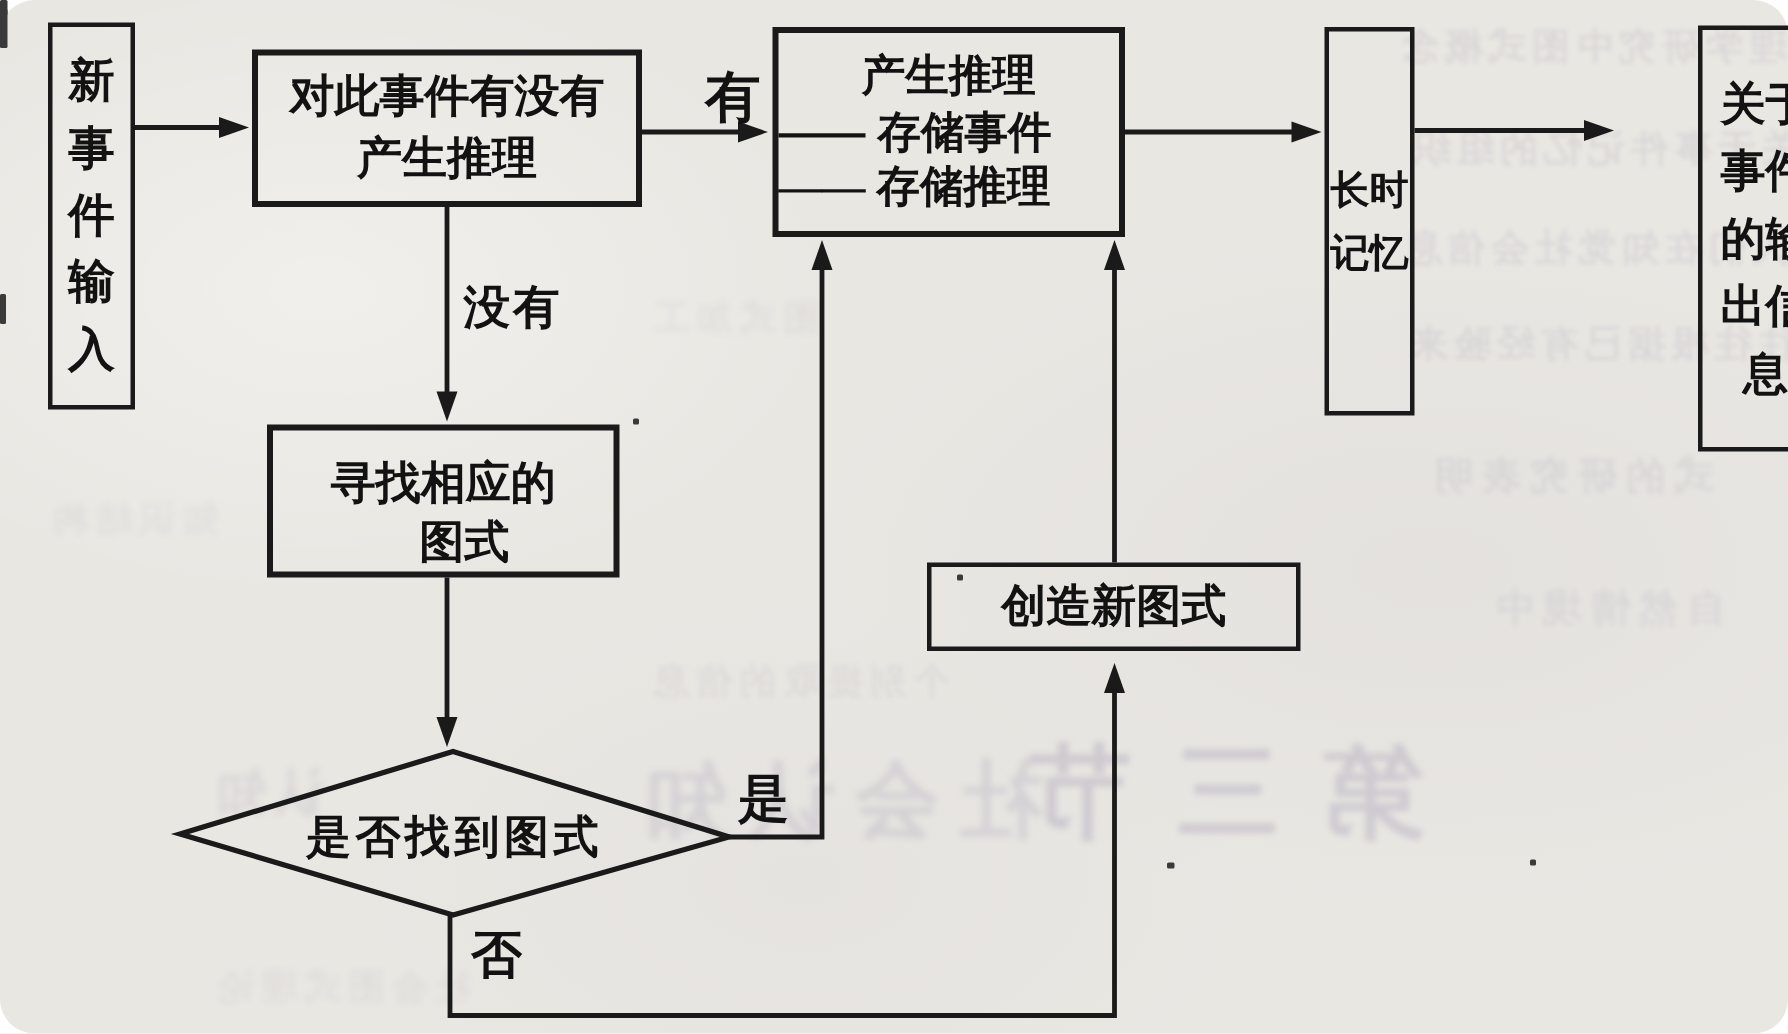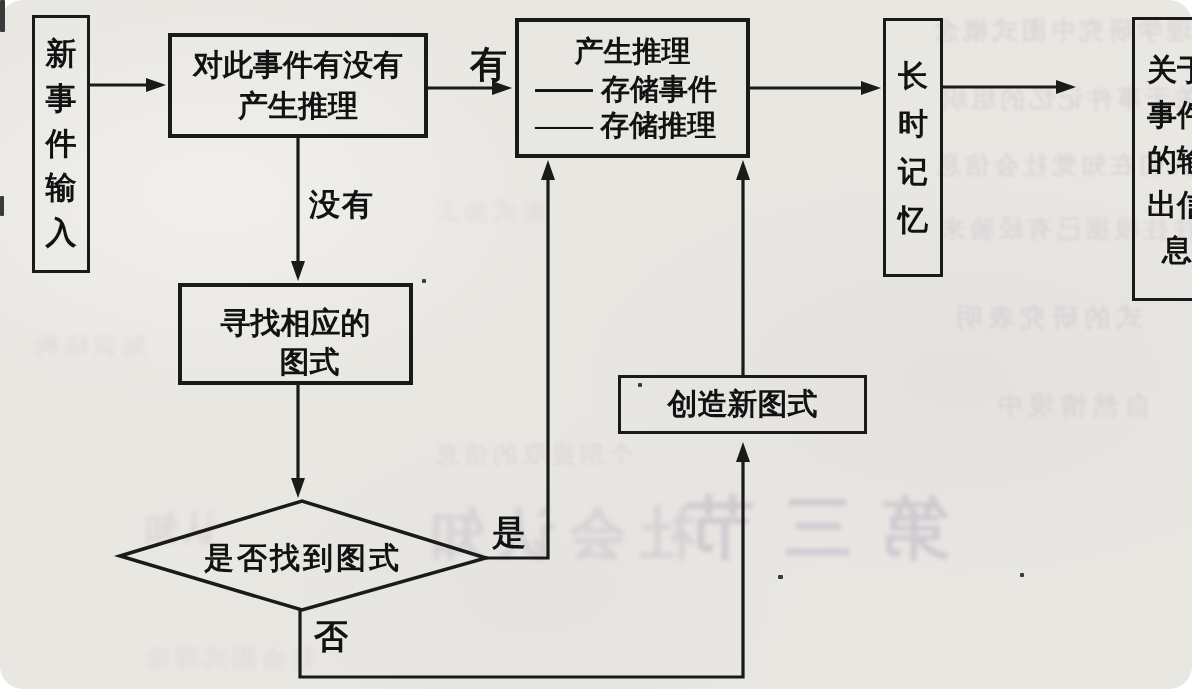--- a/index.html
+++ b/index.html
@@ -27,21 +27,21 @@
   
   .node{
     position:absolute;z-index:3;box-sizing:border-box;
     border:4px solid #1a1a1a;
     display:flex;flex-direction:column;align-items:center;justify-content:center;
     color:#121212;font-weight:700;
   }
   .node.thin{border-width:3px;}
   .wrapbox{width:100%;text-align:center;word-break:break-all;}
   .dline{width:100%;text-align:center;}
-  .lline{width:100%;text-align:left;padding-left:16px;box-sizing:border-box;}
+  .lline{width:100%;text-align:left;box-sizing:border-box;}
   .edge-label{
     position:absolute;z-index:4;color:#121212;font-weight:700;white-space:nowrap;
   }
   .diamond-label{
     position:absolute;z-index:4;color:#121212;font-weight:700;
     text-align:center;white-space:nowrap;
   }
   .speck{position:absolute;background:#3a3a3a;z-index:4;border-radius:1px;}
 </style>
 </head>
@@ -124,21 +124,21 @@
     <div class="dline" style="font-size:30px;line-height:1.35;">产生推理</div>
   </div>
 
   <div class="node" style="left:515px;top:18px;width:235px;height:140px;">
     <div class="dline" style="font-size:29px;line-height:1.3;">产生推理</div>
     <div class="lline" style="font-size:29px;line-height:1.25;">—— 存储事件</div>
     <div class="lline" style="font-size:29px;line-height:1.25;font-family:Liberation Serif, serif;">—— 存储推理</div>
   </div>
 
   <div class="node thin" style="left:883px;top:18px;width:60px;height:259px;">
-    <div class="wrapbox" style="font-size:30px;line-height:1.6;">长时记忆</div>
+    <div class="wrapbox" style="font-size:26px;line-height:1.6;">长时记忆</div>
   </div>
 
   <div class="node thin" style="left:1104px;top:17px;width:90px;height:284px;margin-left:28px;">
     <div class="wrapbox" style="font-size:30px;line-height:1.5;">关于事件的输出信息</div>
   </div>
 
   <div class="node" style="left:178px;top:283px;width:235px;height:102px;justify-content:flex-end;">
     <div class="dline" style="font-size:30px;line-height:1.3;">寻找相应的</div>
     <div class="dline" style="font-size:30px;line-height:1.3;margin-left:28px;">图式</div>
   </div>

